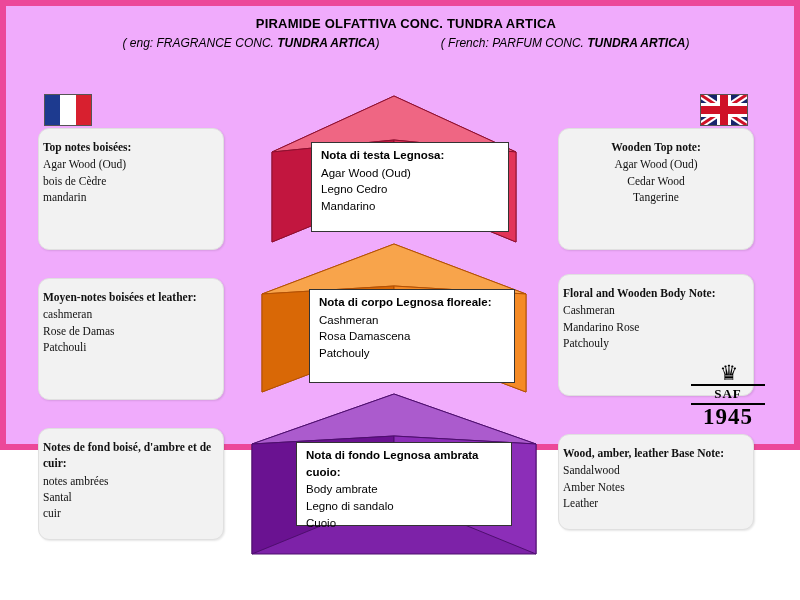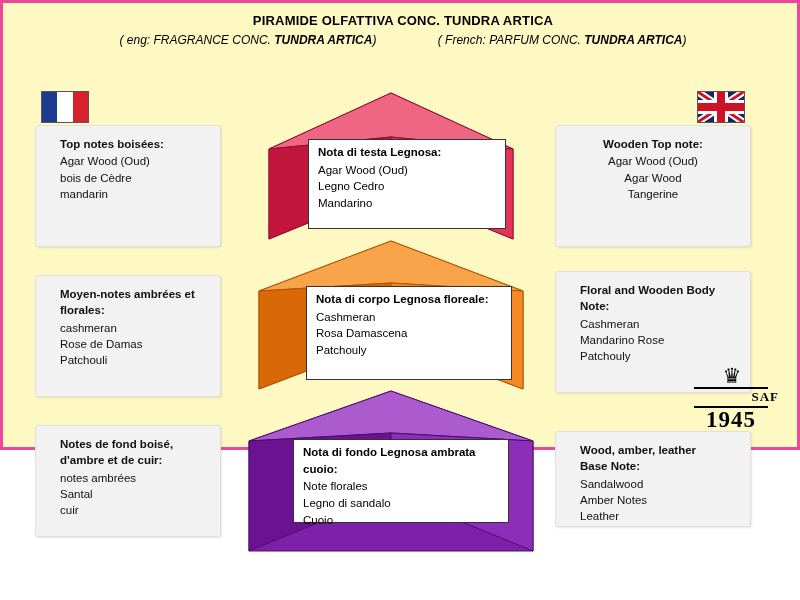--- a/index.html
+++ b/index.html
@@ -11,22 +11,22 @@
     height: 600px;
     background: #ffffff;
     font-family: "Liberation Sans", sans-serif;
     overflow: hidden;
   }
   #page {
     position: relative;
     width: 800px;
     height: 450px;
     box-sizing: border-box;
-    border: 3px solid #ec4899;
-    background: #fef9c3;
+    border: 6px solid #ec4899;
+    background: #f0abfc;
   }
 
   
   .header {
     position: absolute;
     top: 10px;
     left: 0;
     width: 800px;
     text-align: center;
   }
@@ -94,26 +94,27 @@
   .flag-uk .uk-cross-h-w { position: absolute; top: 50%; left: 0; height: 14px; width: 100%; margin-top: -7px; background: #fff; }
   .flag-uk .uk-cross-v-r { position: absolute; left: 50%; top: 0; width: 8px; height: 100%; margin-left: -4px; background: #cf1127; }
   .flag-uk .uk-cross-h-r { position: absolute; top: 50%; left: 0; height: 8px; width: 100%; margin-top: -4px; background: #cf1127; }
 
   
   .note-box {
     position: absolute;
     box-sizing: border-box;
     background: #f2f2f2;
     border: 1px solid #e0e0e0;
-    border-radius: 3px;
-    padding: 10px 24px;
+    border-radius: 11px;
+    padding: 10px 4px;
     font-size: 11.5px;
     color: #111;
     line-height: 1.42;
     box-shadow: 1px 1px 2px rgba(0,0,0,0.10);
+    font-family: Liberation Serif, serif;
   }
   .note-box .nb-title {
     font-weight: bold;
     margin-bottom: 1px;
   }
   .note-box .nb-line { white-space: pre; }
 
   .left-1  { left: 32px;  top: 122px; width: 186px; height: 122px; }
   .left-2  { left: 32px;  top: 272px; width: 186px; height: 122px; }
   .left-3  { left: 32px;  top: 422px; width: 186px; height: 112px; }
@@ -164,21 +165,20 @@
     font-size: 21px;
     letter-spacing: -2px;
     line-height: 0.9;
   }
   .logo .brand {
     font-family: "Liberation Serif", serif;
     font-weight: bold;
     font-size: 13px;
     letter-spacing: 1px;
     margin-top: -1px;
-    text-align: right;
   }
   .logo .year {
     font-family: "Liberation Serif", serif;
     font-weight: bold;
     font-size: 23px;
     letter-spacing: 1px;
     margin-top: -2px;
   }
   .logo .rule {
     height: 2px;
@@ -217,37 +217,37 @@
   </div>
 
   <div class="note-box left-1">
     <div class="nb-title">Top notes boisées:</div>
     <div class="nb-line">Agar Wood (Oud)</div>
     <div class="nb-line">bois de Cèdre</div>
     <div class="nb-line">mandarin</div>
   </div>
 
   <div class="note-box left-2">
-    <div class="nb-title">Moyen-notes ambrées et florales:</div>
+    <div class="nb-title">Moyen-notes boisées et leather:</div>
     <div class="nb-line">cashmeran</div>
     <div class="nb-line">Rose de Damas</div>
     <div class="nb-line">Patchouli</div>
   </div>
 
   <div class="note-box left-3">
     <div class="nb-title">Notes de fond boisé, d'ambre et de cuir:</div>
     <div class="nb-line">notes ambrées</div>
     <div class="nb-line">Santal</div>
     <div class="nb-line">cuir</div>
   </div>
 
   <div class="note-box right-1">
     <div class="nb-title">Wooden Top note:</div>
     <div class="nb-line">Agar Wood (Oud)</div>
-    <div class="nb-line">Agar Wood</div>
+    <div class="nb-line">Cedar Wood</div>
     <div class="nb-line">Tangerine</div>
   </div>
 
   <div class="note-box right-2">
     <div class="nb-title">Floral and Wooden Body Note:</div>
     <div class="nb-line">Cashmeran</div>
     <div class="nb-line">Mandarino Rose</div>
     <div class="nb-line">Patchouly</div>
   </div>
 
@@ -293,21 +293,21 @@
 
   <div class="layer-label ll-middle">
     <div class="ll-title">Nota di  corpo Legnosa floreale:</div>
     <div class="ll-line">Cashmeran</div>
     <div class="ll-line">Rosa Damascena</div>
     <div class="ll-line">Patchouly</div>
   </div>
 
   <div class="layer-label ll-base">
     <div class="ll-title">Nota di fondo Legnosa ambrata cuoio:</div>
-    <div class="ll-line">Note florales</div>
+    <div class="ll-line">Body ambrate</div>
     <div class="ll-line">Legno di sandalo</div>
     <div class="ll-line">Cuoio</div>
   </div>
 
   <div class="logo">
     <div class="crown">♛</div>
     <div class="rule"></div>
     <div class="brand">SAF</div>
     <div class="rule"></div>
     <div class="year">1945</div>

